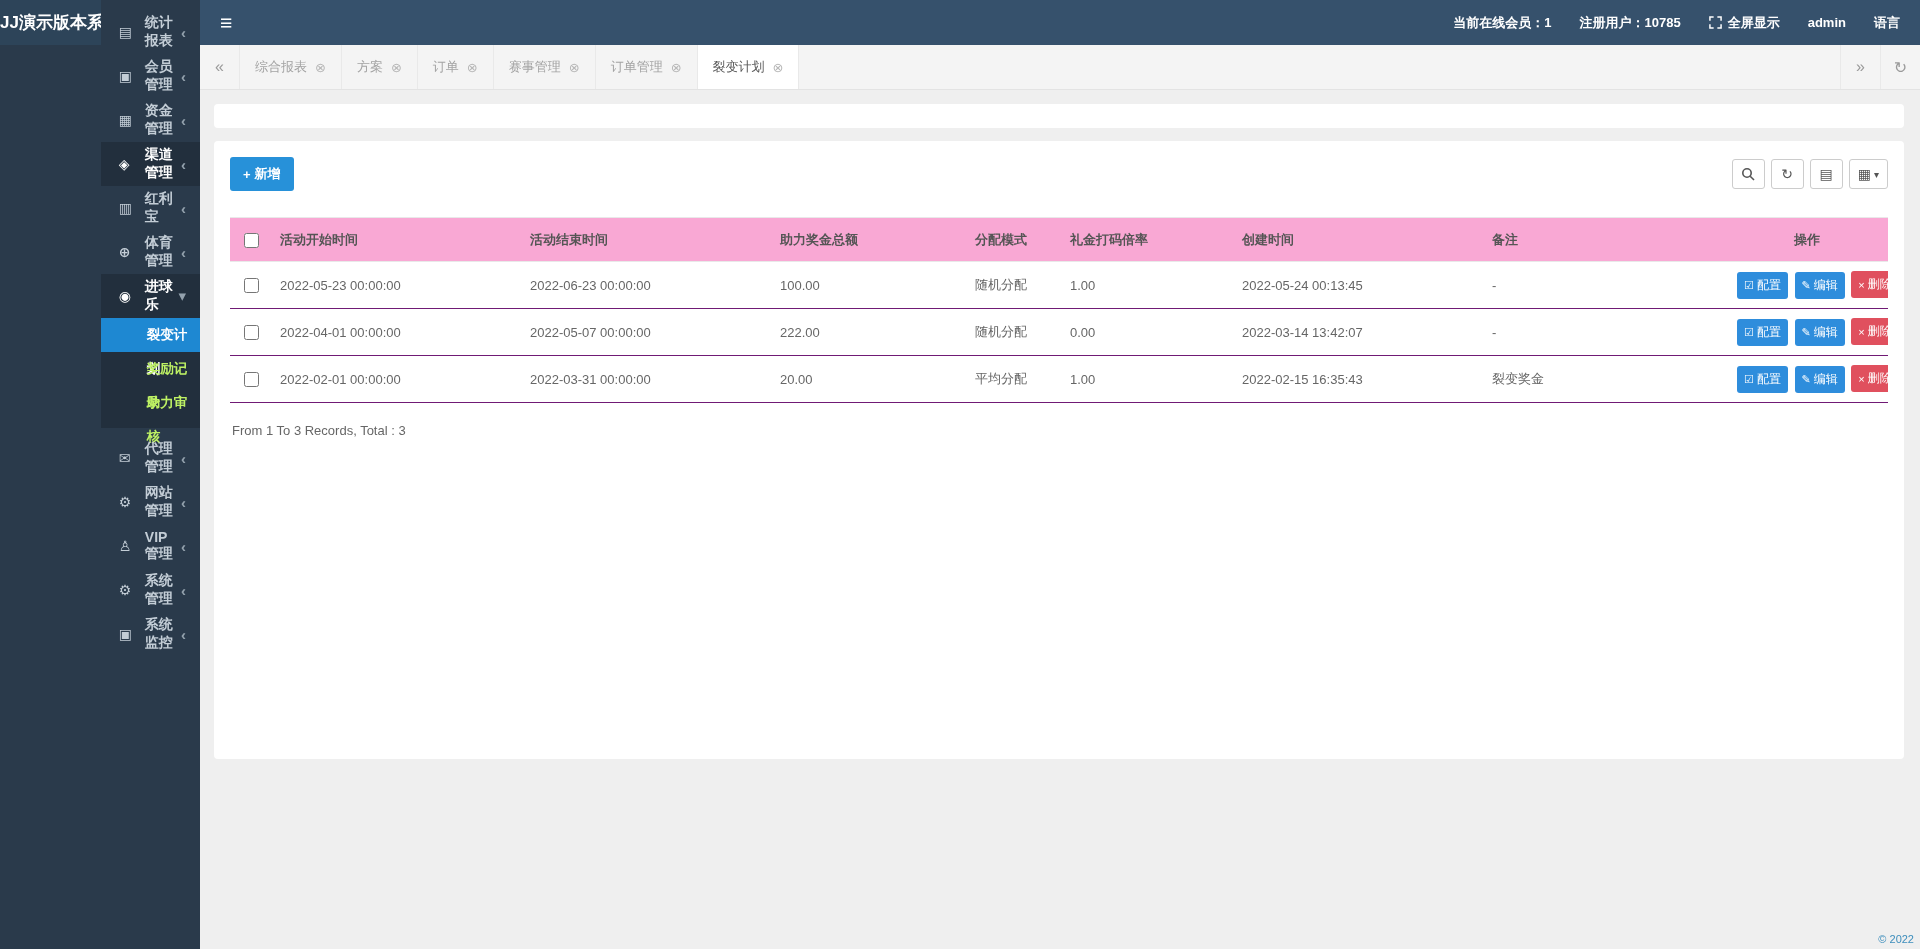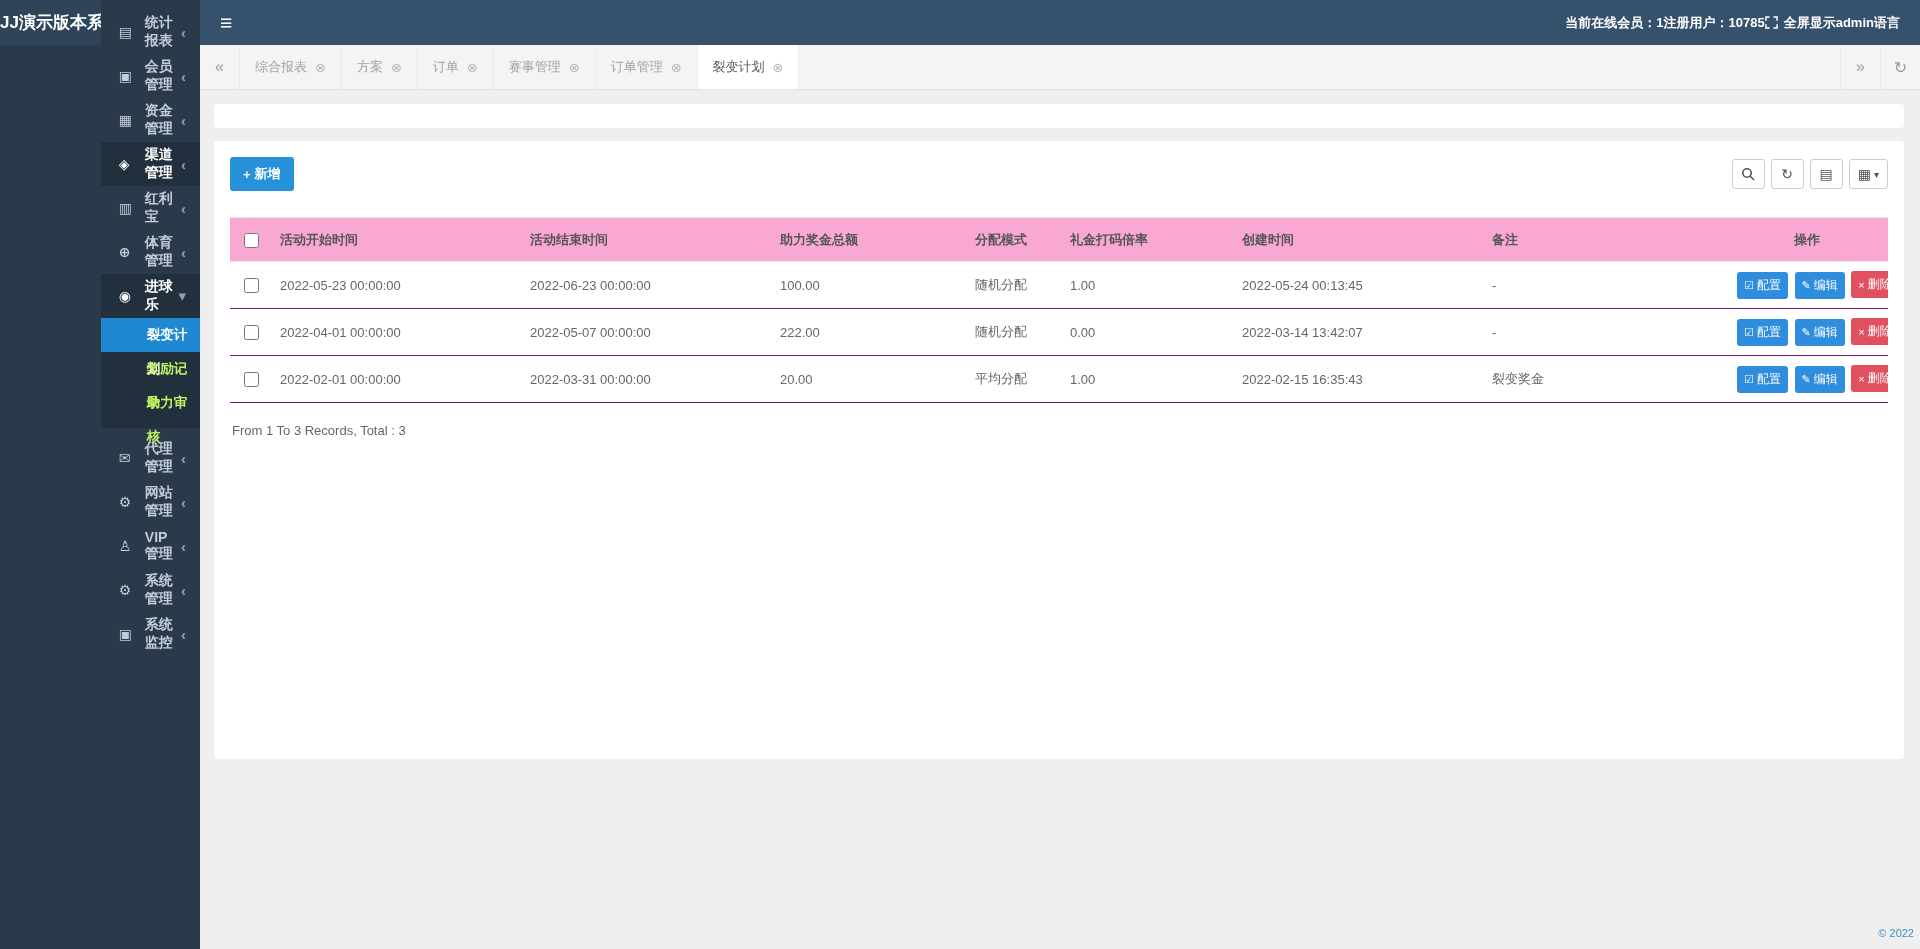--- a/index.html
+++ b/index.html
@@ -33,21 +33,21 @@
   .side-group .side-item{color:#fff;}
   .sub-item{display:block;height:34px;line-height:34px;padding-left:46px;color:#bef264;font-size:13.5px;font-weight:600;text-decoration:none;cursor:pointer;}
   .sub-item.active{background:var(--active-blue);color:#fff;}
   .side-gap{height:8px;}
 
   
   .main{flex:1;display:flex;flex-direction:column;position:relative;min-width:0;}
 
   .topbar{height:45px;min-height:45px;background:var(--header-bg);display:flex;align-items:center;color:#fff;}
   .hamburger{background:none;border:none;color:#fff;font-size:21px;padding:0 20px;cursor:pointer;line-height:45px;}
-  .topbar-right{margin-left:auto;display:flex;align-items:center;padding-right:20px;font-size:13px;font-weight:bold;}
+  .topbar-right{margin-left:auto;display:flex;align-items:center;gap:28px;padding-right:20px;font-size:13px;font-weight:bold;}
   .top-text{white-space:nowrap;}
   .top-link{color:#fff;text-decoration:none;display:flex;align-items:center;gap:6px;cursor:pointer;white-space:nowrap;}
 
   
   .tabbar{height:45px;min-height:45px;background:#f4f4f4;display:flex;align-items:stretch;border-bottom:1px solid #e3e3e3;}
   .tab-nav{width:40px;background:#f4f4f4;border:none;color:#9a9a9a;font-size:16px;cursor:pointer;}
   .tab-nav.left{border-right:1px solid #e9e9e9;}
   .tab-nav.rightside{border-left:1px solid #e9e9e9;}
   .tabs{display:flex;flex:1;min-width:0;}
   .tab{display:flex;align-items:center;padding:0 15px;font-size:13px;color:#a3a3a3;border-right:1px solid #e9e9e9;cursor:pointer;gap:8px;white-space:nowrap;}
@@ -74,21 +74,21 @@
   input[type="checkbox"]{width:15px;height:15px;cursor:pointer;margin:0;vertical-align:middle;}
 
   .btn-xs{border:none;border-radius:3px;color:#fff;font-size:12px;padding:5px 7px;margin-left:3px;cursor:pointer;display:inline-flex;align-items:center;gap:3px;}
   .btn-blue{background:#2e8ddc;}
   .btn-red{background:var(--danger-red);}
   .btn-xs .bi{font-size:11px;}
 
   .summary{font-size:13px;color:#666;margin-top:20px;padding-left:2px;}
 
   .watermark{position:fixed;right:26px;bottom:34px;font-size:46px;font-weight:bold;color:#9d9d9d;letter-spacing:1px;pointer-events:none;}
-  .footer-copy{position:fixed;right:6px;bottom:10px;font-size:11px;color:#3c8dbc;}
+  .footer-copy{position:fixed;right:6px;bottom:4px;font-size:11px;color:#3c8dbc;}
 </style>
 </head>
 <body>
 
 <div class="app">
 
   <aside class="sidebar">
     <div class="logo">JJ演示版本系统</div>
     <nav class="side-nav">
 

